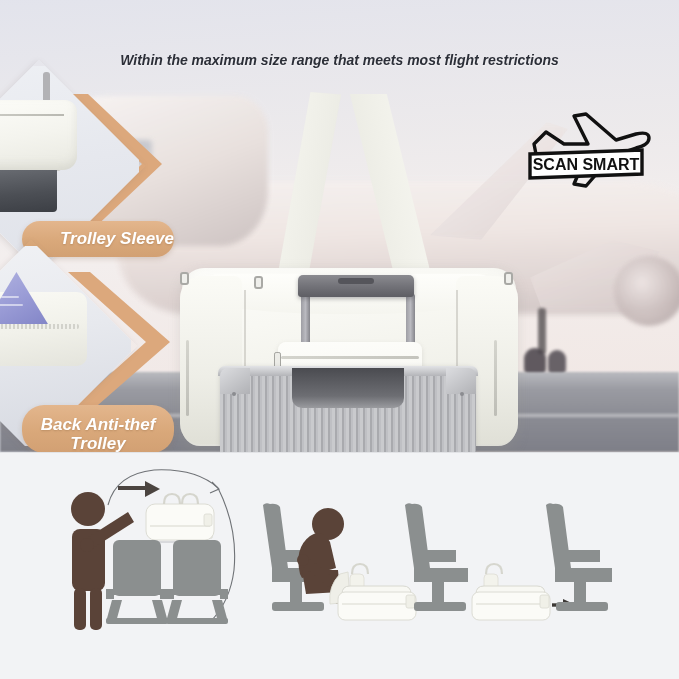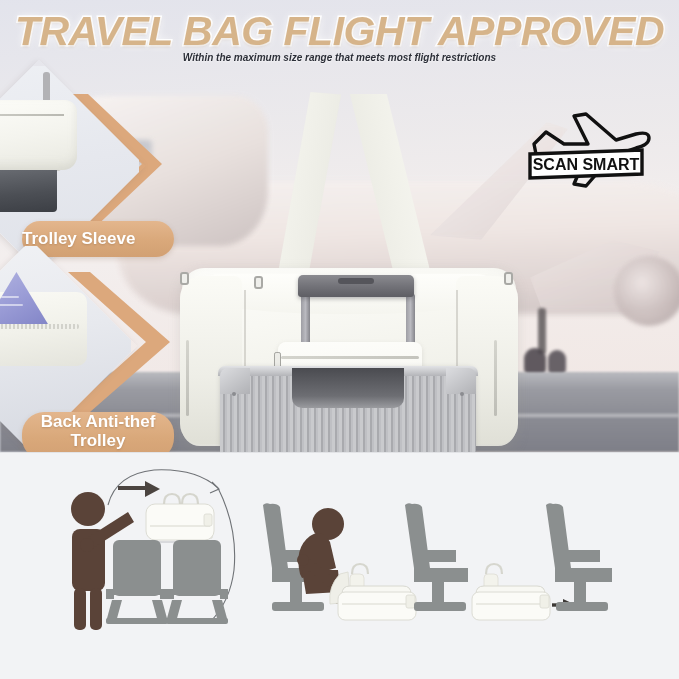--- a/index.html
+++ b/index.html
@@ -89,21 +89,21 @@
     font-size:41px; font-weight:bold; font-style:italic;
     letter-spacing:-0.5px;
     color:#d6b48a;
     -webkit-text-stroke:3px #ffffff;
     paint-order:stroke fill;
     text-shadow:0 0 9px rgba(255,255,255,.95), 0 2px 3px rgba(150,120,90,.28);
     white-space:nowrap;
   }
   .subtitle {
     position:absolute; left:0; top:52px; width:679px; text-align:center;
-    font-size:10px; font-weight:bold; font-style:italic; color:#2c2f38;
+    font-size:14px; font-weight:bold; font-style:italic; color:#2c2f38;
     text-shadow:0 1px 2px rgba(255,255,255,.7);
     white-space:nowrap;
   }
 
   
   .callout { position:absolute; }
   .dia-wrap { position:absolute; width:150px; height:150px; }
   .dia-photo {
     position:absolute; left:0; top:0; width:150px; height:150px;
     transform:rotate(45deg);
@@ -157,29 +157,29 @@
   }
   .at-card-line.a { left:70px; top:50px; width:18px; }
   .at-card-line.b { left:66px; top:58px; width:26px; }
 
   
   .pill {
     position:absolute;
     background:linear-gradient(180deg,#e3b68d 0%, #d9a87a 55%, #d2a073 100%);
     border-radius:22px;
     color:#ffffff;
-    display:flex; align-items:center; justify-content:flex-start;
+    display:flex; align-items:center; justify-content:flex-end;
     text-align:center;
-    font-weight:bold; 
+    font-weight:bold; font-style:italic;
     text-shadow:0 1px 2px rgba(150,110,75,.45);
     box-shadow:0 2px 5px rgba(150,120,95,.25);
     line-height:1.12;
   }
   #pill-trolley { left:22px; top:221px; width:152px; height:36px; font-size:17px; }
-  #pill-antitheft { left:22px; top:405px; width:152px; height:48px; font-size:17px; flex-direction:column;margin-top:7px; }
+  #pill-antitheft { left:22px; top:405px; width:152px; height:48px; font-size:17px; flex-direction:column; }
 
   
   .logo { position:absolute; left:516px; top:100px; width:140px; height:92px;text-decoration:underline; }
 
   
   .product { position:absolute; left:168px; top:90px; width:360px; height:362px; }
 
   .strap {
     position:absolute; left:74px; top:2px; width:118px; height:250px;
     background:linear-gradient(100deg,#fbfbf6 0%,#f0f0e9 48%,#e2e2da 100%);
@@ -389,21 +389,20 @@
             <div class="at-zip"></div>
           </div>
         </div>
       </div>
       <div class="pill" id="pill-antitheft">
         <span>Back Anti-thef</span>
         <span>Trolley</span>
       </div>
     </div>
 
-    <div class="title">TRAVEL BAG FLIGHT APPROVED</div>
     <div class="subtitle">Within the maximum size range that meets most flight restrictions</div>
   </div>
 
   <div class="diagram-section">
     <div class="panel-divider"></div>
 
     <svg width="679" height="227" viewBox="0 0 679 227">
 
       <g>
 

